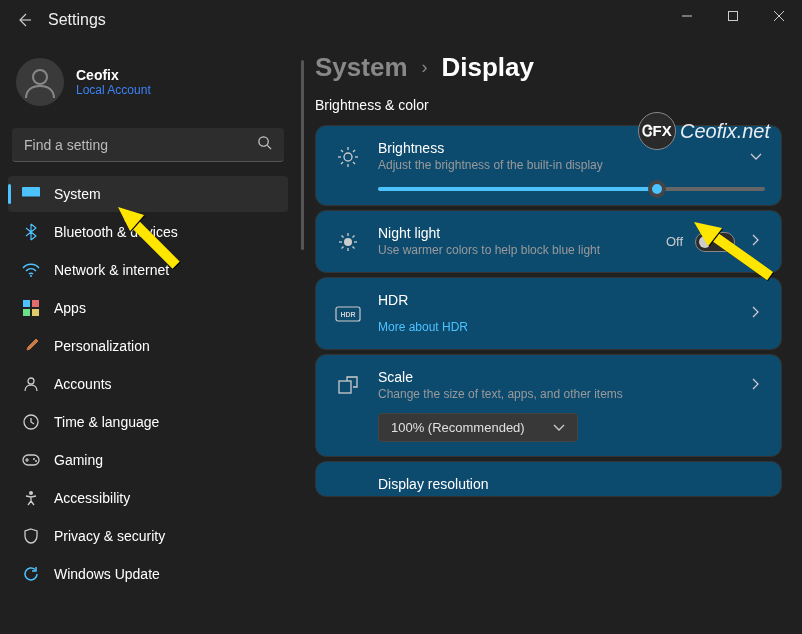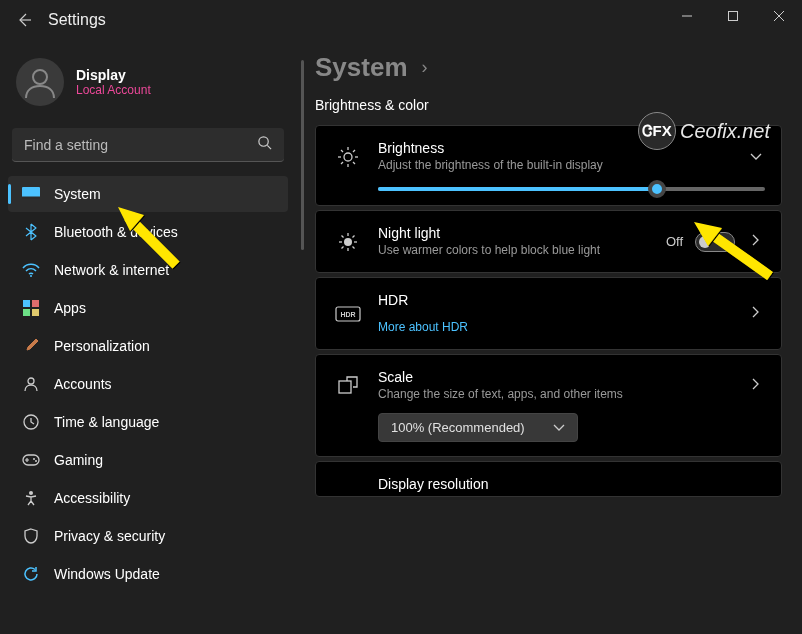--- a/index.html
+++ b/index.html
@@ -13,21 +13,21 @@
   .win-btn { width: 46px; height: 32px; display: flex; align-items: center; justify-content: center; color: #ccc; cursor: pointer; }
   
   
   .layout { display: flex; height: calc(100% - 40px); }
   
   
   .sidebar { width: 300px; padding: 8px 12px 0 8px; display: flex; flex-direction: column; }
   .profile { display: flex; align-items: center; gap: 12px; padding: 10px 8px 18px 8px; }
   .avatar { width: 48px; height: 48px; border-radius: 50%; background: #3a3a3a; display: flex; align-items: center; justify-content: center; }
   .profile-text .pname { font-size: 14px; font-weight: 600; color: #fff; }
-  .profile-text .ptype { font-size: 12px; color: #ec4899; }
+  .profile-text .ptype { font-size: 12px; color: #3b82f6; }
   
   .search { display: flex; align-items: center; background: #2d2d2d; border-bottom: 1px solid #555; border-radius: 4px; padding: 0 12px; height: 34px; margin: 4px 4px 14px 4px; }
   .search input { flex: 1; background: transparent; border: none; outline: none; color: #ccc; font-size: 14px; }
   .search input::placeholder { color: #bbb; }
   .search .sicon { color: #ccc; }
   
   .nav { display: flex; flex-direction: column; gap: 2px; overflow-y: auto; position: relative; }
   .nav-item { display: flex; align-items: center; gap: 14px; padding: 9px 14px; border-radius: 4px; cursor: pointer; font-size: 14px; color: #fff; position: relative; }
   .nav-item.selected { background: #2d2d2d; }
   .nav-item.selected::before { content: ""; position: absolute; left: 0; top: 8px; bottom: 8px; width: 3px; background: #4cc2ff; border-radius: 2px; }
@@ -40,21 +40,21 @@
   
   .vscroll { position: absolute; left: 0; top: 20px; width: 3px; height: 190px; background: #555; border-radius: 2px; }
   
   .breadcrumb { display: flex; align-items: center; gap: 14px; margin-bottom: 14px; }
   .bc1 { font-size: 26px; font-weight: 600; color: #888; }
   .bcsep { color: #888; font-size: 18px; }
   .bc2 { font-size: 26px; font-weight: 600; color: #fff; }
   
   .section-head { font-size: 14px; font-weight: 400; margin: 6px 0 12px 0; color: #fff; }
   
-  .card { background: #000000; border: 1px solid #333; border-radius: 4px; margin-bottom: 4px; padding: 14px 16px 14px 18px; position: relative; }
+  .card { background: #0c4a6e; border: 1px solid #333; border-radius: 11px; margin-bottom: 4px; padding: 14px 16px 14px 18px; position: relative; }
   .card-row { display: flex; align-items: center; gap: 16px; }
   .card-icon { width: 28px; display: flex; align-items: center; justify-content: center; color: #ccc; flex-shrink: 0; }
   .card-text { flex: 1; }
   .ctitle { font-size: 14px; color: #fff; }
   .cdesc { font-size: 12px; color: #9a9a9a; line-height: 1.35; margin-top: 1px; }
   .clink { font-size: 12px; color: #4cc2ff; cursor: pointer; margin-top: 12px; display: inline-block; }
   .card-end { display: flex; align-items: center; gap: 12px; color: #ccc; }
   .chev { width: 18px; text-align: center; cursor: pointer; }
   
   .slider-wrap { margin: 14px 0 0 44px; position: relative; }
@@ -108,21 +108,21 @@
 
   <div class="sidebar">
     <div class="profile">
       <div class="avatar">
         <svg width="40" height="40" viewBox="0 0 40 40">
             <circle cx="20" cy="15" r="7" fill="none" stroke="#888" stroke-width="2"></circle>
             <path d="M6 36c0-8 6-12 14-12s14 4 14 12" fill="none" stroke="#888" stroke-width="2"></path>
           </svg>
       </div>
       <div class="profile-text">
-        <div class="pname">Display</div>
+        <div class="pname">Ceofix</div>
         <div class="ptype">Local Account</div>
       </div>
     </div>
 
     <div class="search">
       <input type="text" placeholder="Find a setting" style="">
       <span class="sicon">
         <svg width="15" height="15" viewBox="0 0 16 16">
             <circle cx="7" cy="7" r="5" stroke="#ccc" stroke-width="1.3" fill="none"></circle>
             <line x1="11" y1="11" x2="15" y2="15" stroke="#ccc" stroke-width="1.3"></line>
@@ -233,20 +233,21 @@
       </div>
     </div>
   </div>
 
   <div class="content">
     <div class="vscroll"></div>
 
     <div class="breadcrumb">
       <span class="bc1">System</span>
       <span class="bcsep">›</span>
+      <span class="bc2">Display</span>
     </div>
 
     <div class="section-head">Brightness &amp; color</div>
 
     <div class="card">
       <div class="card-row">
         <div class="card-icon">
           <svg width="22" height="22" viewBox="0 0 22 22">
               <circle cx="11" cy="11" r="4" stroke="#ccc" stroke-width="1.3" fill="none"></circle>
               <g stroke="#ccc" stroke-width="1.3">

